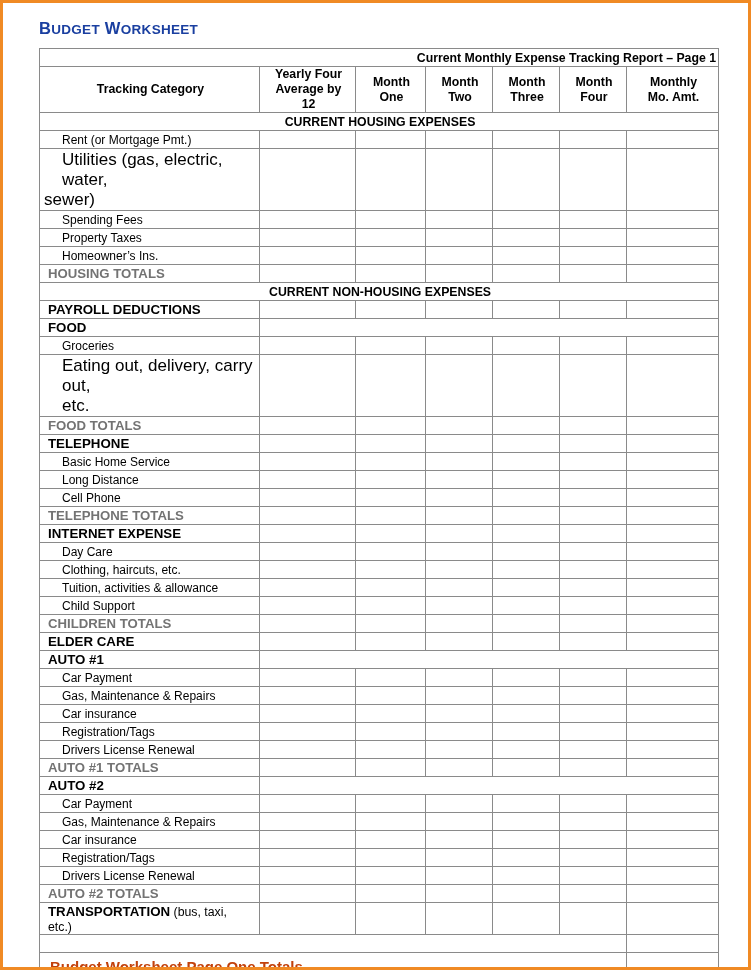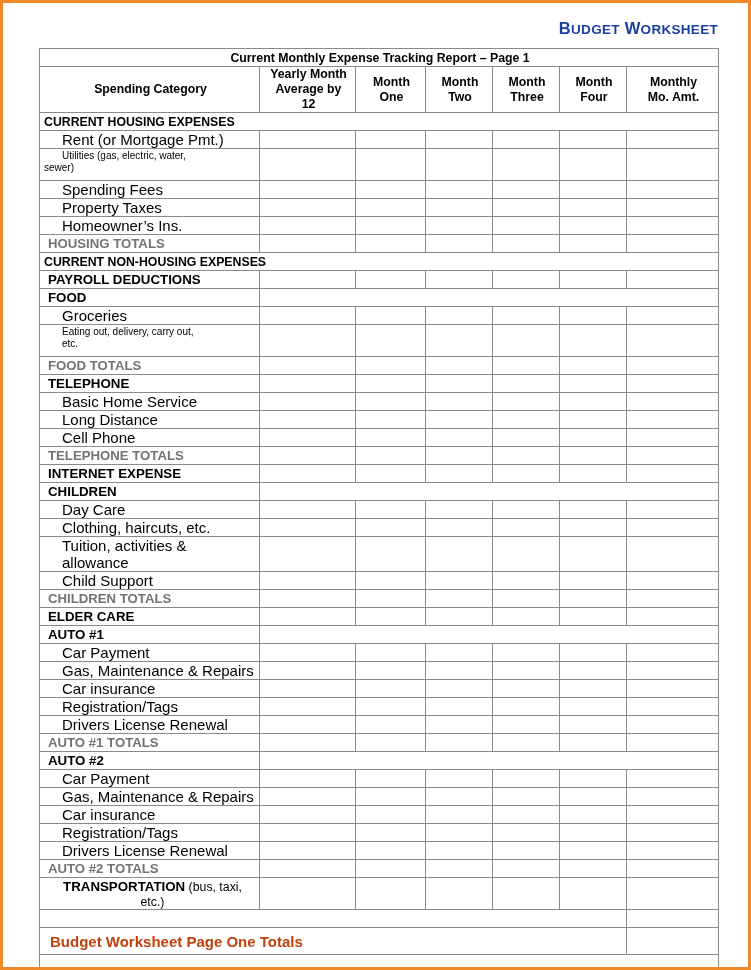--- a/index.html
+++ b/index.html
@@ -17,21 +17,21 @@
     overflow: hidden;
     font-family: "Liberation Sans", sans-serif;
   }
   .sheet {
     position: absolute;
     left: 36px;
     top: 10px;
     width: 679px;
   }
   .doc-title {
-    text-align: right;
+    text-align: left;
     color: #1a3fa0;
     font-weight: bold;
     font-size: 16.5px;
     letter-spacing: 0.3px;
     padding: 6px 0 10px 0;
   }
   .doc-title .small {
     font-size: 13.5px;
   }
   table.bw {
@@ -52,70 +52,69 @@
   
   col.c0 { width: 220px; }
   col.c1 { width: 96px; }
   col.c2 { width: 70px; }
   col.c3 { width: 67px; }
   col.c4 { width: 67px; }
   col.c5 { width: 67px; }
   col.c6 { width: 92px; }
 
   .subtitle-row td {
-    text-align: center;
+    text-align: right;
     font-weight: bold;
     font-size: 13px;
     height: 21px;
     padding: 1px 0;
   }
   .head-row td {
     text-align: center;
     font-weight: bold;
     font-size: 13px;
     height: 56px;
     vertical-align: middle;
     line-height: 1.22;
     padding: 2px 1px;
   }
   .section-row td {
-    text-align: left;
+    text-align: center;
     font-weight: bold;
     color: #2a43c8;
     font-size: 12.8px;
     height: 20px;
   }
   .item td.label {
     padding-left: 22px;
-    font-size: 15px;
+    font-size: 12px;
   }
   .item-wrap td.label {
     padding-left: 22px;
-    font-size: 10px;
+    font-size: 17px;
     line-height: 1.18;
     height: 30px;
     vertical-align: top;
     padding-top: 1px;
     margin-top: 44px;
   }
   .cat td.label {
     font-weight: bold;
     font-size: 13.3px;
     padding-left: 8px;
     margin-top: 8px;
   }
   .cat-wrap td.label {
     font-weight: bold;
     font-size: 13.3px;
     padding-left: 8px;
     line-height: 1.18;
     height: 30px;
     vertical-align: top;
     padding-top: 1px;
-    text-align: center;
   }
   .cat-wrap td.label .thin {
     font-weight: normal;
     font-size: 12.3px;
   }
   .total td.label {
     font-weight: bold;
     color: #737373;
     font-size: 13.2px;
     padding-left: 8px;
@@ -149,23 +148,23 @@
           <col class="c5">
           <col class="c6">
       </colgroup>
       <tbody>
 
         <tr class="subtitle-row">
           <td colspan="7">Current Monthly Expense Tracking Report – Page 1</td>
         </tr>
 
         <tr class="head-row">
-          <td>Spending Category</td>
+          <td>Tracking Category</td>
           <td>
-            <div>Yearly Month</div>
+            <div>Yearly Four</div>
             <div>Average by</div>
             <div>12</div>
           </td>
           <td>
             <div>Month</div>
             <div>One</div>
           </td>
           <td>
             <div>Month</div>
             <div>Two</div>
@@ -356,24 +355,20 @@
         <tr class="cat">
           <td class="label">INTERNET EXPENSE</td>
           <td></td>
           <td></td>
           <td></td>
           <td></td>
           <td></td>
           <td></td>
         </tr>
 
-        <tr class="cat">
-          <td class="label">CHILDREN</td>
-          <td colspan="6" class="spanarea"></td>
-        </tr>
 
         <tr class="item">
           <td class="label">Day Care</td>
           <td></td>
           <td></td>
           <td></td>
           <td></td>
           <td></td>
           <td></td>
         </tr>

